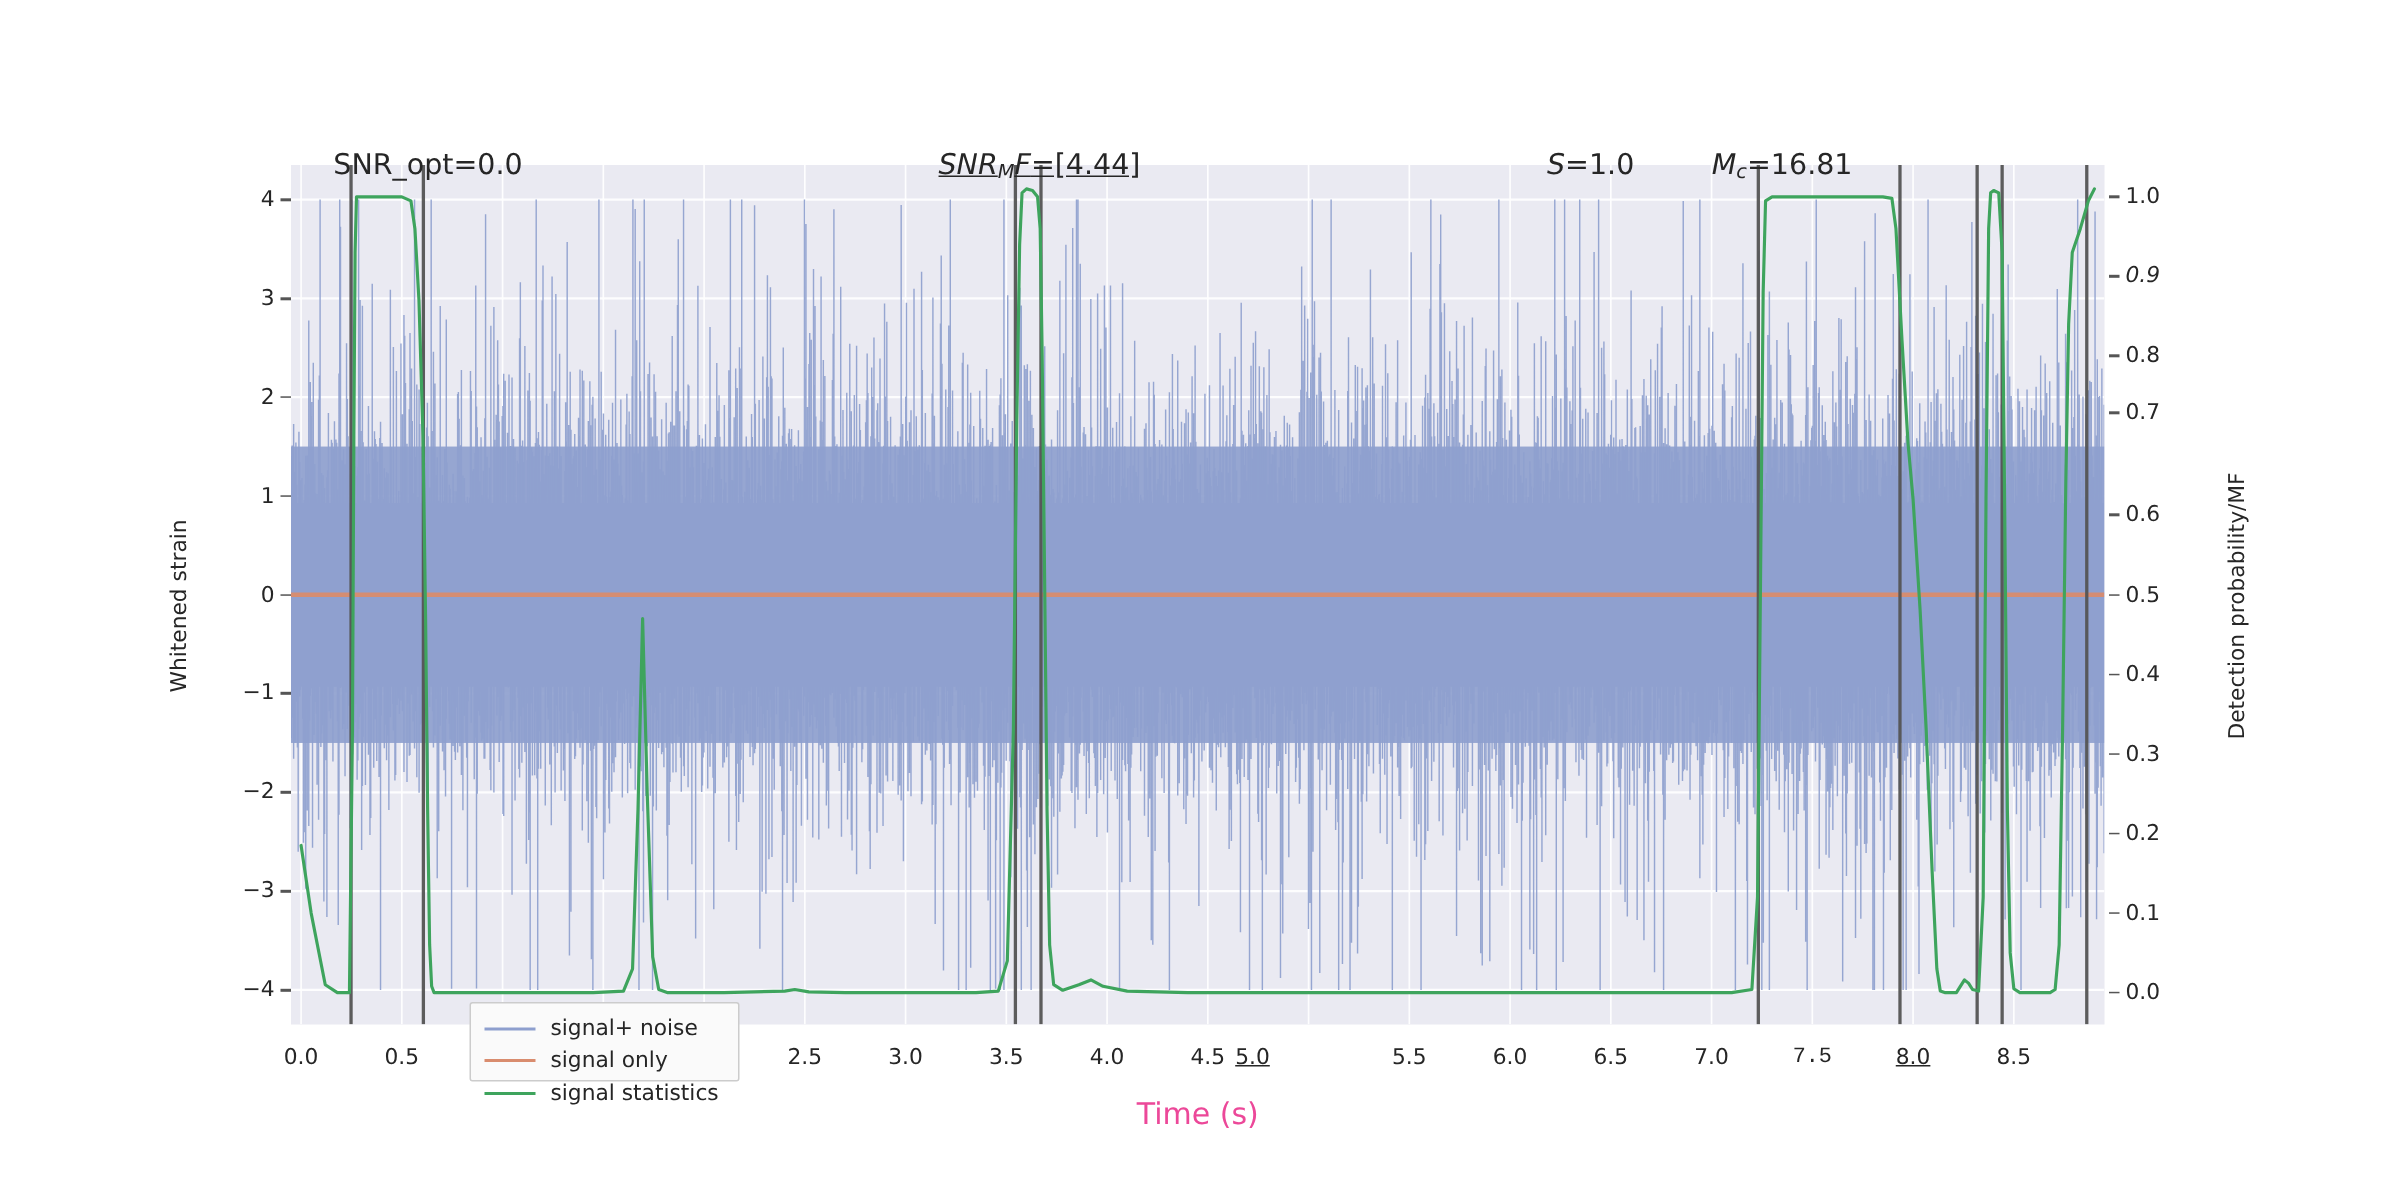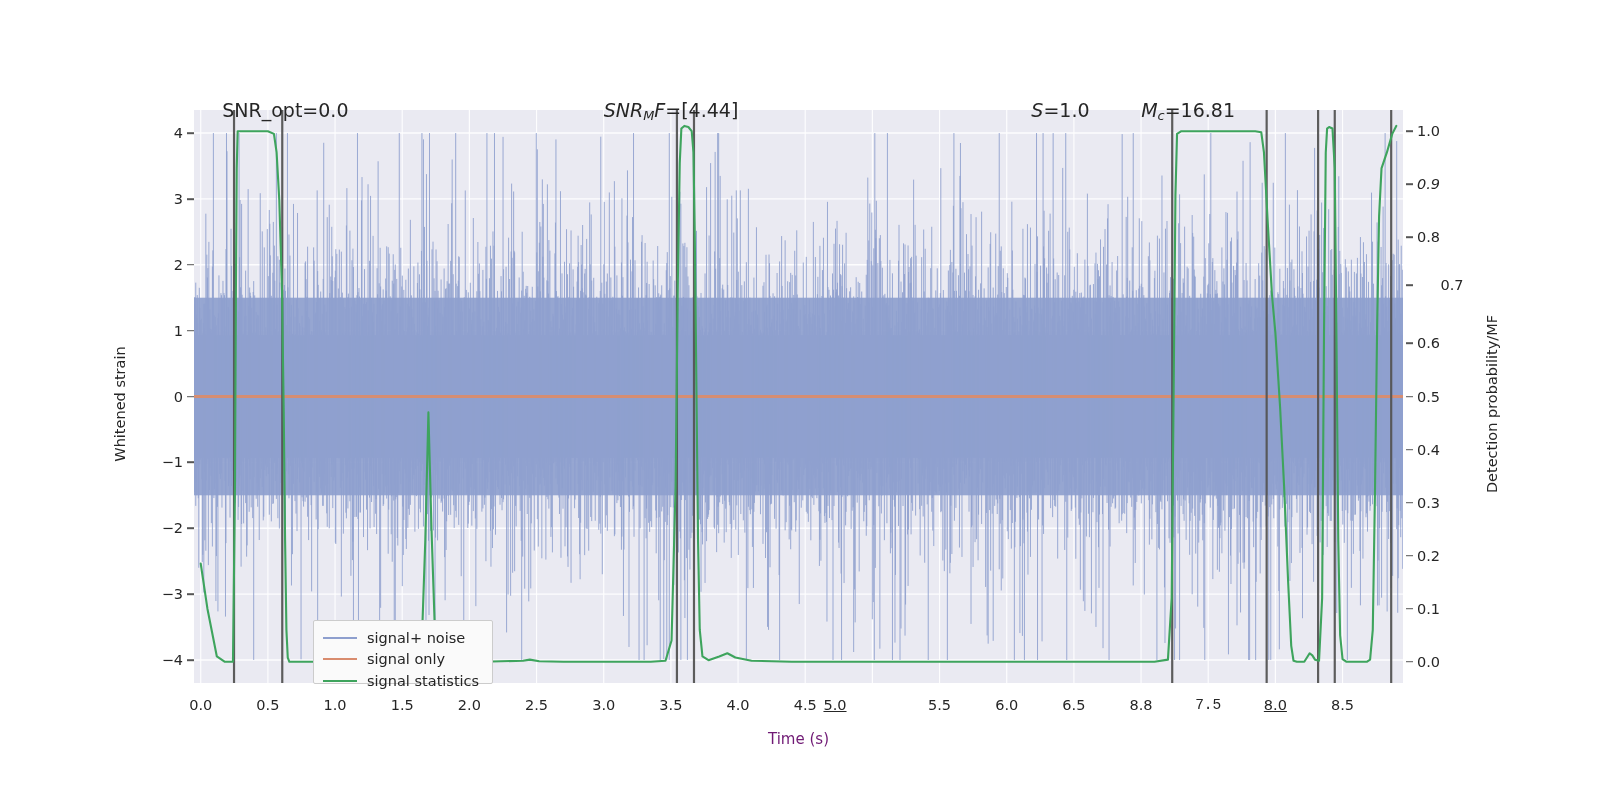--- a/index.html
+++ b/index.html
@@ -43,32 +43,32 @@
     font-size:14.5px;color:#262626;
     transform:rotate(-90deg);transform-origin:center;
   }
   .ylabel-right{
     position:absolute;left:1352px;top:396px;width:280px;text-align:center;
     font-size:14.5px;color:#262626;
     transform:rotate(-90deg);transform-origin:center;
   }
   .xlabel{
     position:absolute;left:194px;top:730px;width:1209px;text-align:center;
-    font-size:15px;color:#701a75;
+    font-size:20px;color:#ec4899;
   }
 
   .annot{
     position:absolute;font-size:19px;color:#262626;white-space:nowrap;
     transform:translate(-50%,0);
   }
   .annot i{font-style:italic;}
   .annot sub{font-size:0.68em;font-style:italic;vertical-align:-0.22em;}
 
   .legend{
-    position:absolute;left:313px;top:620px;width:180px;height:64px;
+    position:absolute;left:313px;top:668px;width:180px;height:53px;
     background:#fafafa;border:1px solid #cccccc;border-radius:2px;
     box-sizing:border-box;padding:6px 9px 6px 9px;
   }
   .legend-row{display:flex;align-items:center;height:21.5px;}
   .legend-swatch{width:34px;height:2px;margin-right:10px;flex:0 0 34px;}
   .legend-text{font-size:14.5px;color:#262626;line-height:1;}
 </style>
 </head>
 <body>
 
@@ -136,21 +136,21 @@
       <div class="ytick-left" style="top: 396.5px;">0<span class="dash"></span></div>
       <div class="ytick-left" style="top: 462.362px;">−1<span class="dash"></span></div>
       <div class="ytick-left" style="top: 528.224px;">−2<span class="dash"></span></div>
       <div class="ytick-left" style="top: 594.086px;">−3<span class="dash"></span></div>
       <div class="ytick-left" style="top: 659.948px;">−4<span class="dash"></span></div>
     </div>
   <div id="yticks-right">
       <div class="ytick-right" style="top: 131.222px;">1.0<span class="dash"></span></div>
       <div class="ytick-right" style="top: 184.278px; font-style: italic;">0.9<span class="dash"></span></div>
       <div class="ytick-right" style="top: 237.333px;">0.8<span class="dash"></span></div>
-      <div class="ytick-right" style="top: 285px; text-align: center;">0.7<span class="dash"></span></div>
+      <div class="ytick-right" style="top: 275px;">0.7<span class="dash"></span></div>
       <div class="ytick-right" style="top: 343.444px;">0.6<span class="dash"></span></div>
       <div class="ytick-right" style="top: 396.5px;">0.5<span class="dash"></span></div>
       <div class="ytick-right" style="top: 449.556px;">0.4<span class="dash"></span></div>
       <div class="ytick-right" style="top: 502.611px;">0.3<span class="dash"></span></div>
       <div class="ytick-right" style="top: 555.667px;">0.2<span class="dash"></span></div>
       <div class="ytick-right" style="top: 608.722px;">0.1<span class="dash"></span></div>
       <div class="ytick-right" style="top: 661.778px;">0.0<span class="dash"></span></div>
     </div>
   <div id="xticks">
       <div class="xtick" style="left: 200.717px;">0.0</div>
@@ -160,28 +160,28 @@
       <div class="xtick" style="left: 469.383px;">2.0</div>
       <div class="xtick" style="left: 536.55px;">2.5</div>
       <div class="xtick" style="left: 603.717px;">3.0</div>
       <div class="xtick" style="left: 670.883px;">3.5</div>
       <div class="xtick" style="left: 738.05px;">4.0</div>
       <div class="xtick" style="left: 805.217px;">4.5</div>
       <div class="xtick" style="left: 835px; text-decoration: underline;">5.0</div>
       <div class="xtick" style="left: 939.55px;">5.5</div>
       <div class="xtick" style="left: 1006.72px;">6.0</div>
       <div class="xtick" style="left: 1073.88px;">6.5</div>
-      <div class="xtick" style="left: 1141.05px;">8.8</div>
+      <div class="xtick" style="left: 1141.05px;">7.0</div>
       <div class="xtick" style="left: 1208.22px; font-family: Liberation Mono, monospace;">7.5</div>
       <div class="xtick" style="left: 1275.38px; text-decoration: underline;">8.0</div>
       <div class="xtick" style="left: 1342.55px;">8.5</div>
     </div>
   <div id="annotations">
       <div class="annot" style="left: 285.347px; top: 99px;"><span>SNR_opt=0.0</span></div>
-      <div class="annot" style="left: 671px; top: 99px;"><i>SNR</i><sub>M</sub><i>F</i><span>=[4.44]</span></div>
+      <div class="annot" style="left: 693px; top: 99px; text-decoration: underline;"><i>SNR</i><sub>M</sub><i>F</i><span>=[4.44]</span></div>
       <div class="annot" style="left: 1060.45px; top: 99px;"><i>S</i><span>=1.0</span></div>
       <div class="annot" style="left: 1188.07px; top: 99px;"><i>M</i><sub>c</sub><span>=16.81</span></div>
     </div>
 
   <div class="ylabel-left">Whitened strain</div>
   <div class="ylabel-right">Detection probability/MF</div>
   <div class="xlabel">Time (s)</div>
 
   <div class="legend">
     <div class="legend-row">

